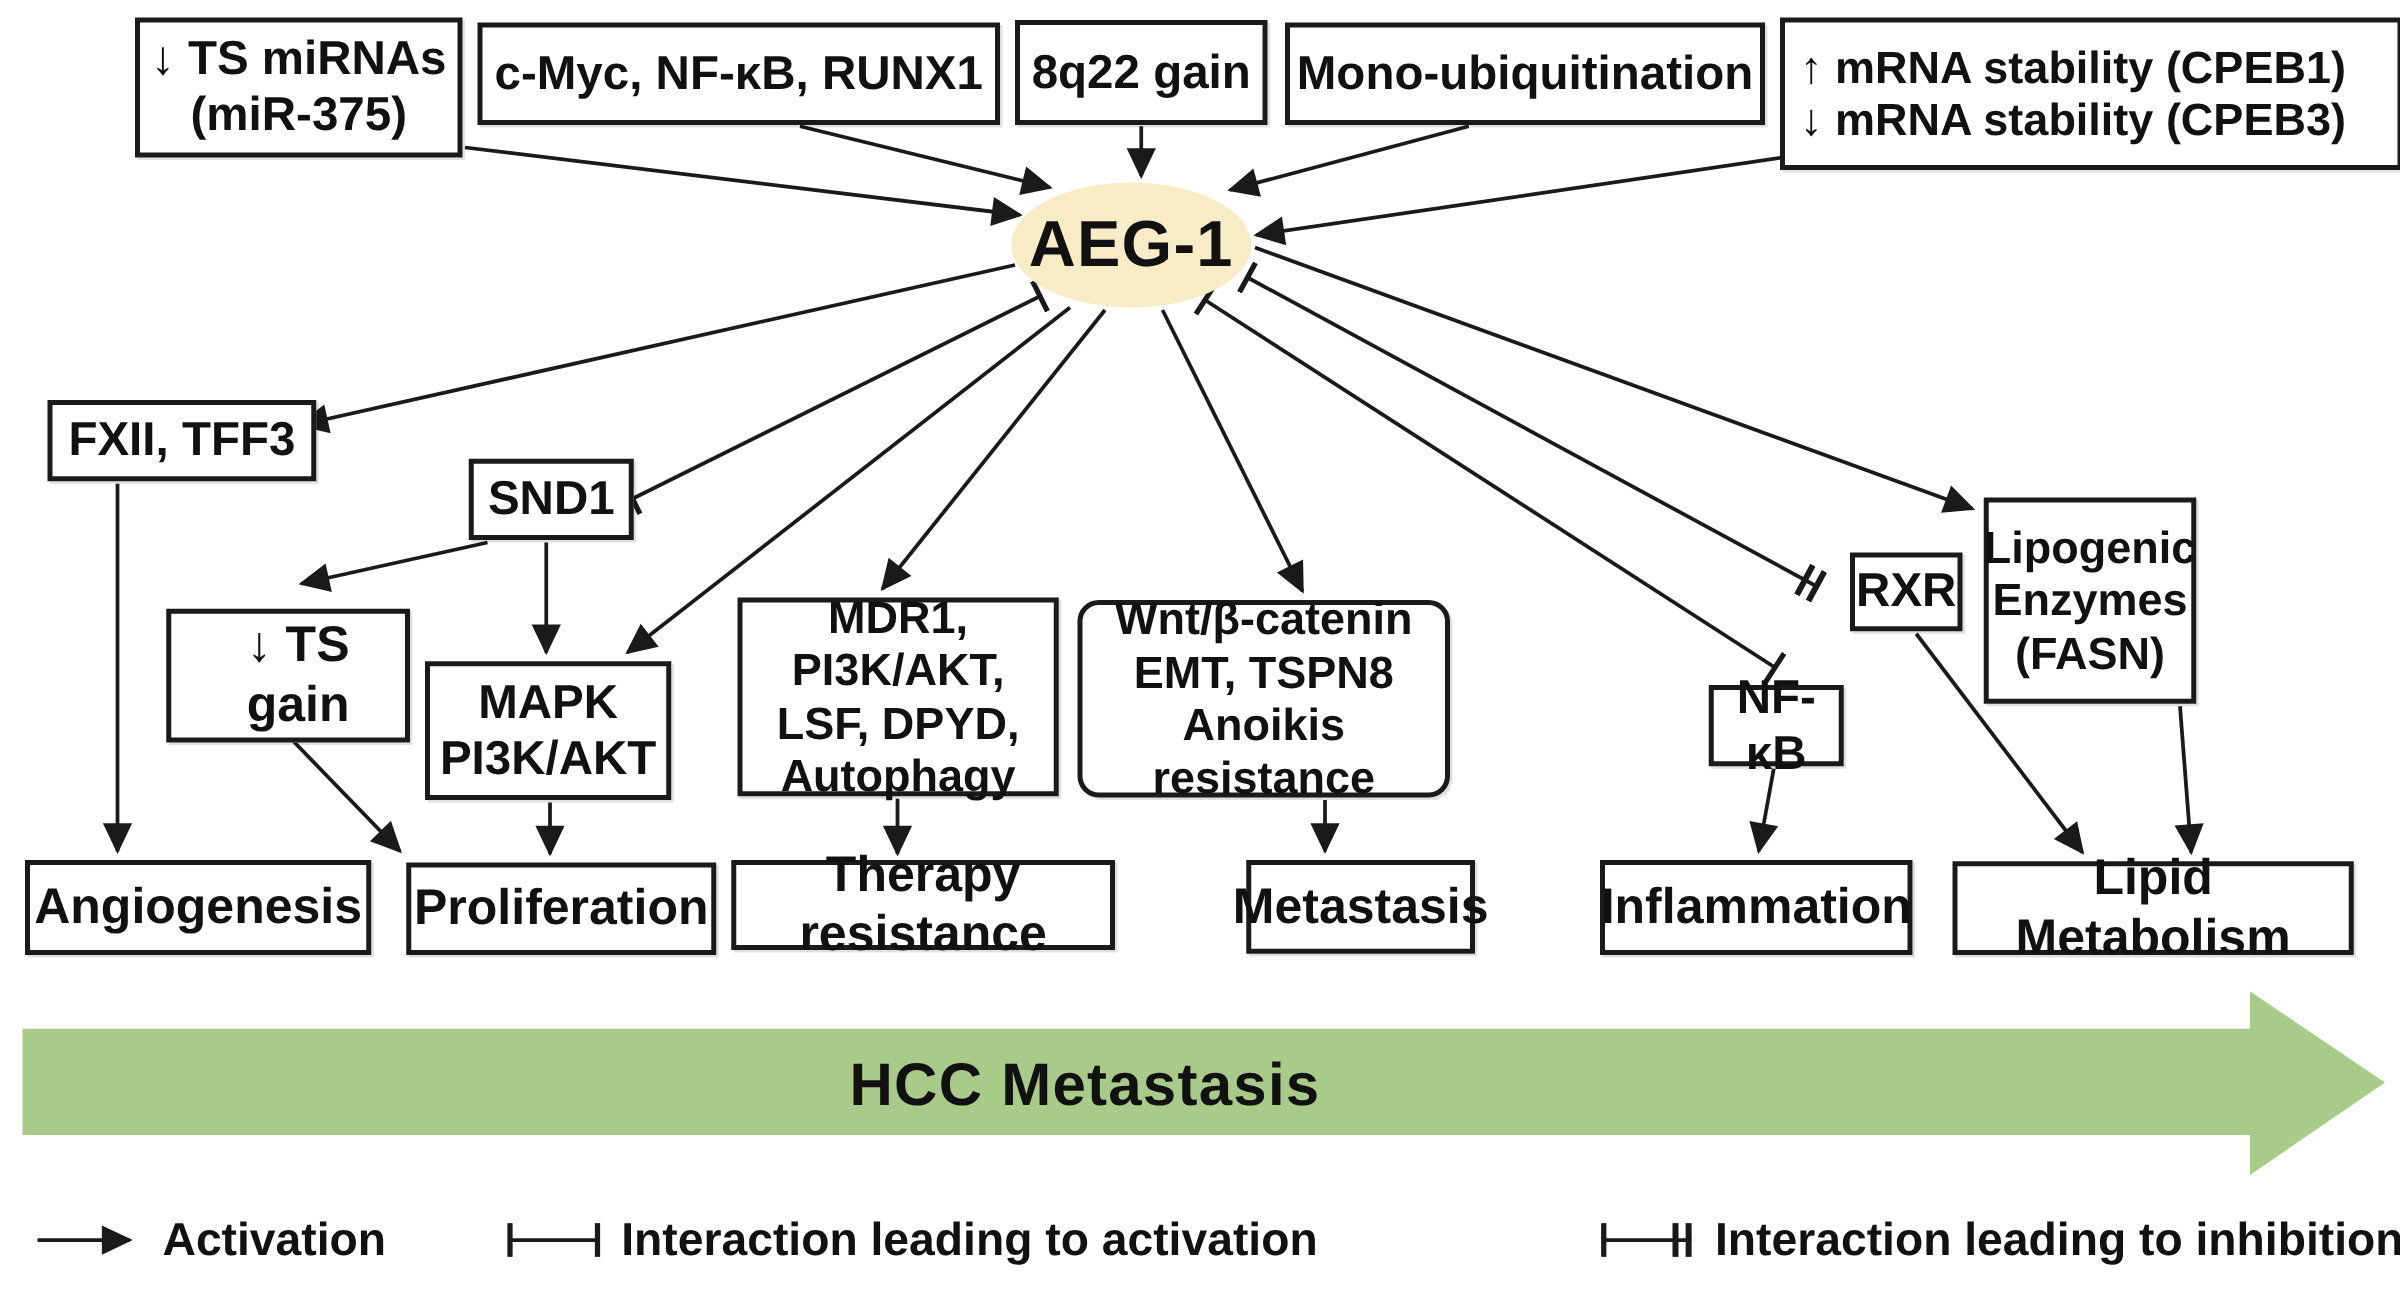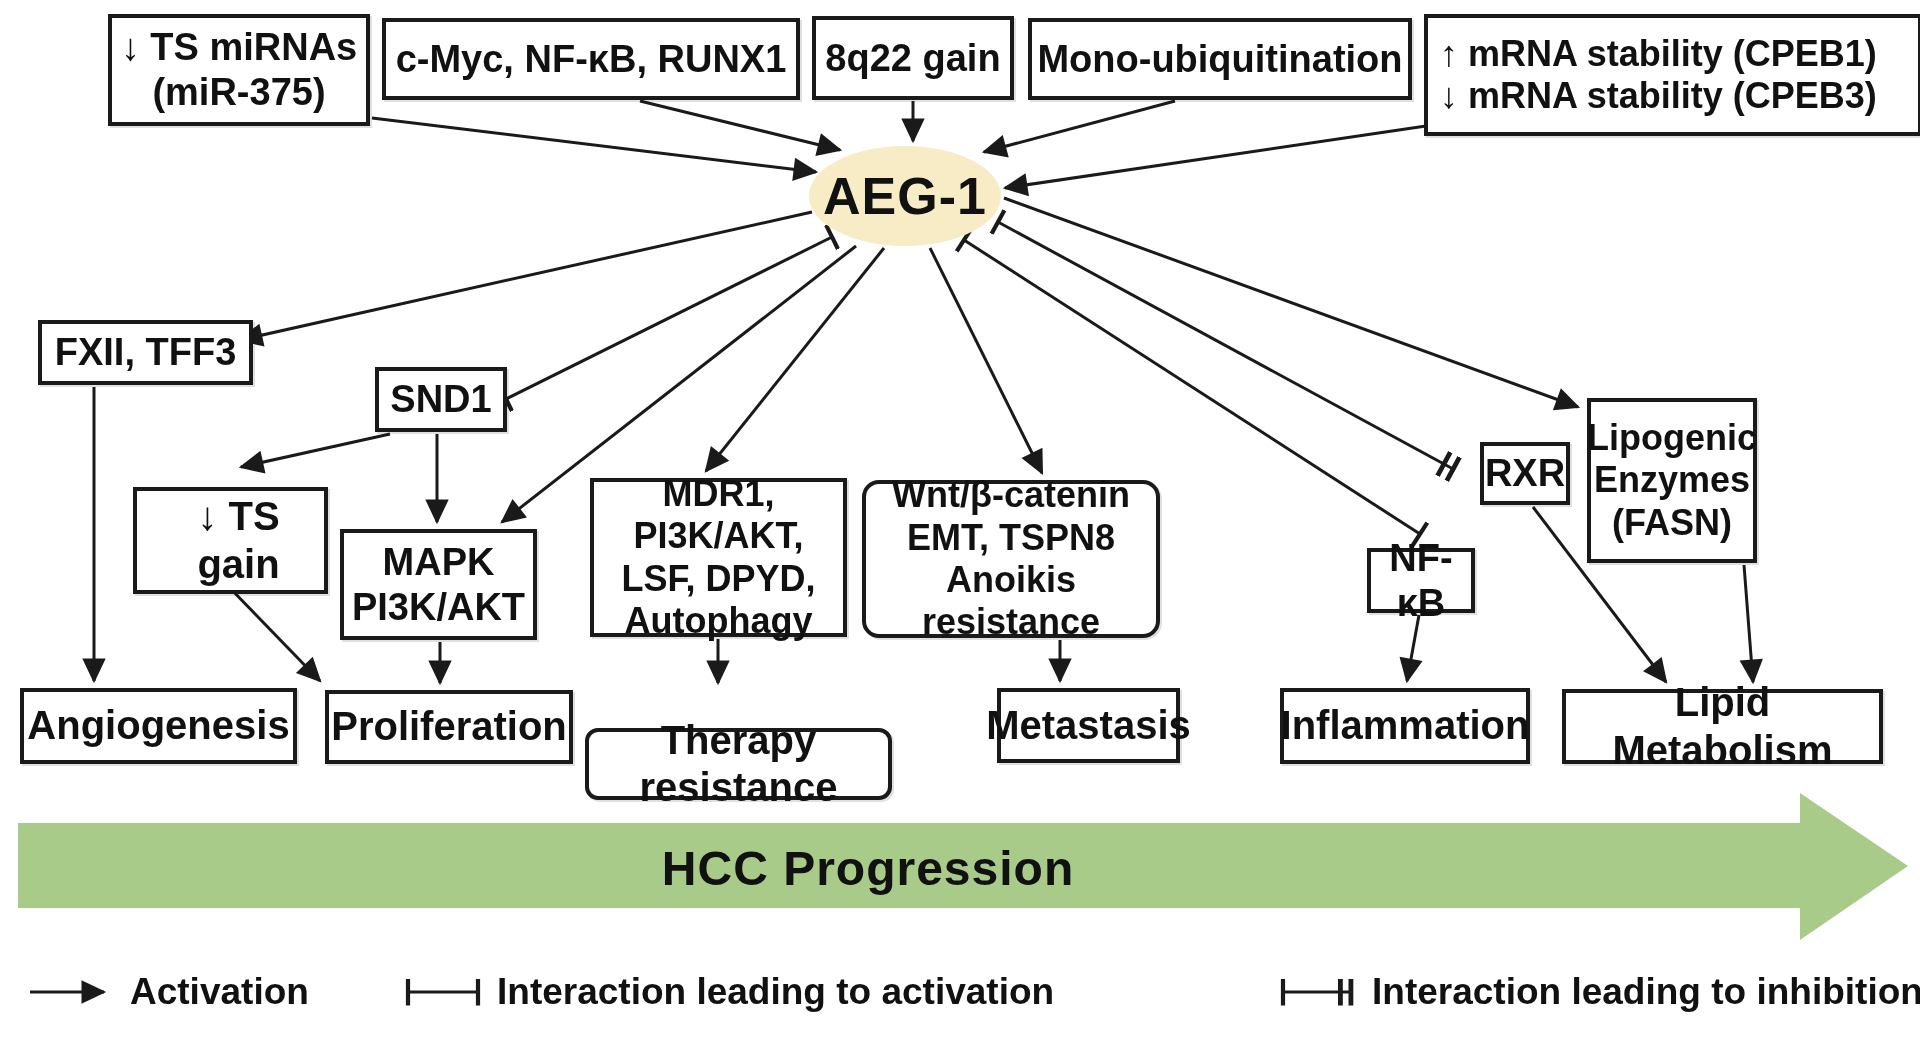--- a/index.html
+++ b/index.html
@@ -142,32 +142,32 @@
     <div>Enzymes</div>
     <div>(FASN)</div>
   </div>
 
   <div class="box f40" style="left:20px;top:688px;width:269px;height:68px;">
     <div>Angiogenesis</div>
   </div>
   <div class="box f40" style="left:325px;top:690px;width:240px;height:66px;">
     <div>Proliferation</div>
   </div>
-  <div class="box f40" style="left:585px;top:728px;width:299px;height:64px;border-radius:13px;">
+  <div class="box f40" style="left:585px;top:688px;width:299px;height:64px;">
     <div>Therapy resistance</div>
   </div>
   <div class="box f40" style="left:997px;top:688px;width:175px;height:67px;">
     <div>Metastasis</div>
   </div>
   <div class="box f40" style="left:1280px;top:688px;width:242px;height:68px;">
     <div>Inflammation</div>
   </div>
   <div class="box f40" style="left:1562px;top:689px;width:313px;height:67px;">
     <div>Lipid Metabolism</div>
   </div>
 
-  <div class="hcc-label">HCC Progression</div>
+  <div class="hcc-label">HCC Metastasis</div>
 
   <div class="legend-label" style="left:130px;">Activation</div>
   <div class="legend-label" style="left:497px;">Interaction leading to activation</div>
   <div class="legend-label" style="left:1372px;">Interaction leading to inhibition</div>
 
 </div>
 
 </body></html>

